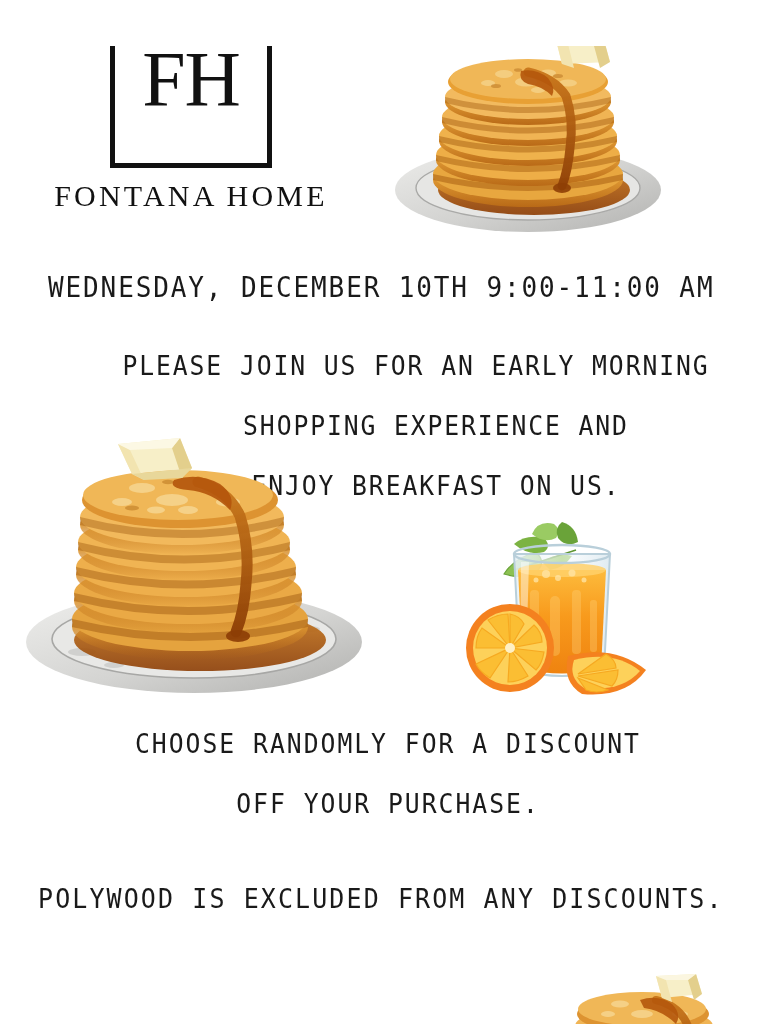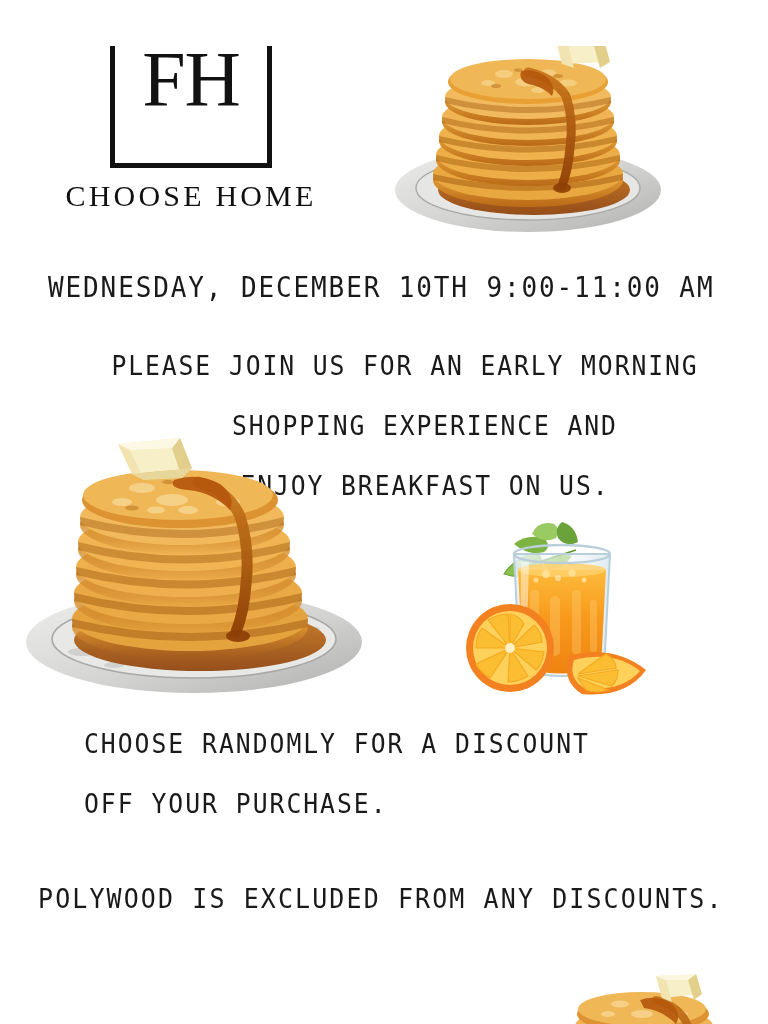--- a/index.html
+++ b/index.html
@@ -68,21 +68,21 @@
   }
   .line-date {
     left: 48px;
     top: 225px;
     font-size: 28px;
     letter-spacing: 2.0px;
     transform: scaleX(0.93);
   }
   .body-lines {
     position: absolute;
-    left: 93px;
+    left: 104px;
     top: 305px;
     width: 624px;
   }
   .body-line {
     color: #1a1a1a;
     font-family: "Liberation Sans Mono", "DejaVu Sans Mono", monospace;
     font-size: 26px;
     letter-spacing: 2.0px;
     white-space: nowrap;
     margin-bottom: 30px;
@@ -91,20 +91,21 @@
   }
   .body-line.l1 { text-align: center; }
   .body-line.l2 { text-align: center; padding-left: 42px; }
   .body-line.l3 { text-align: center; padding-left: 42px; margin-bottom: 0; }
 
   .discount-lines {
     position: absolute;
     left: 68px;
     top: 683px;
     width: 640px;
+    text-align: center;
   }
   .discount-line {
     color: #1a1a1a;
     font-family: "Liberation Sans Mono", "DejaVu Sans Mono", monospace;
     font-size: 26px;
     letter-spacing: 2.1px;
     white-space: nowrap;
     transform: scaleX(0.95);
     transform-origin: center top;
   }
@@ -213,21 +214,21 @@
         <path d="M178 2 L184 26 L196 30 L190 6 Z" fill="#f2e4b0"></path>
         <path d="M178 2 L226 2 L216 8 L190 6 Z" fill="#fbf6e0"></path>
       </g>
     </svg>
   </div>
 
   <div class="logo-block">
     <div class="logo-square">
       <span class="logo-mono">FH</span>
     </div>
-    <div class="logo-word">CHOOSE HOME</div>
+    <div class="logo-word">FONTANA HOME</div>
   </div>
 
   <div class="flyer-text line-date">WEDNESDAY, DECEMBER 10TH 9:00-11:00 AM</div>
 
   <div class="body-lines">
     <div class="body-line l1">PLEASE JOIN US FOR AN EARLY MORNING</div>
     <div class="body-line l2">SHOPPING EXPERIENCE AND</div>
     <div class="body-line l3">ENJOY BREAKFAST ON US.</div>
   </div>
 

